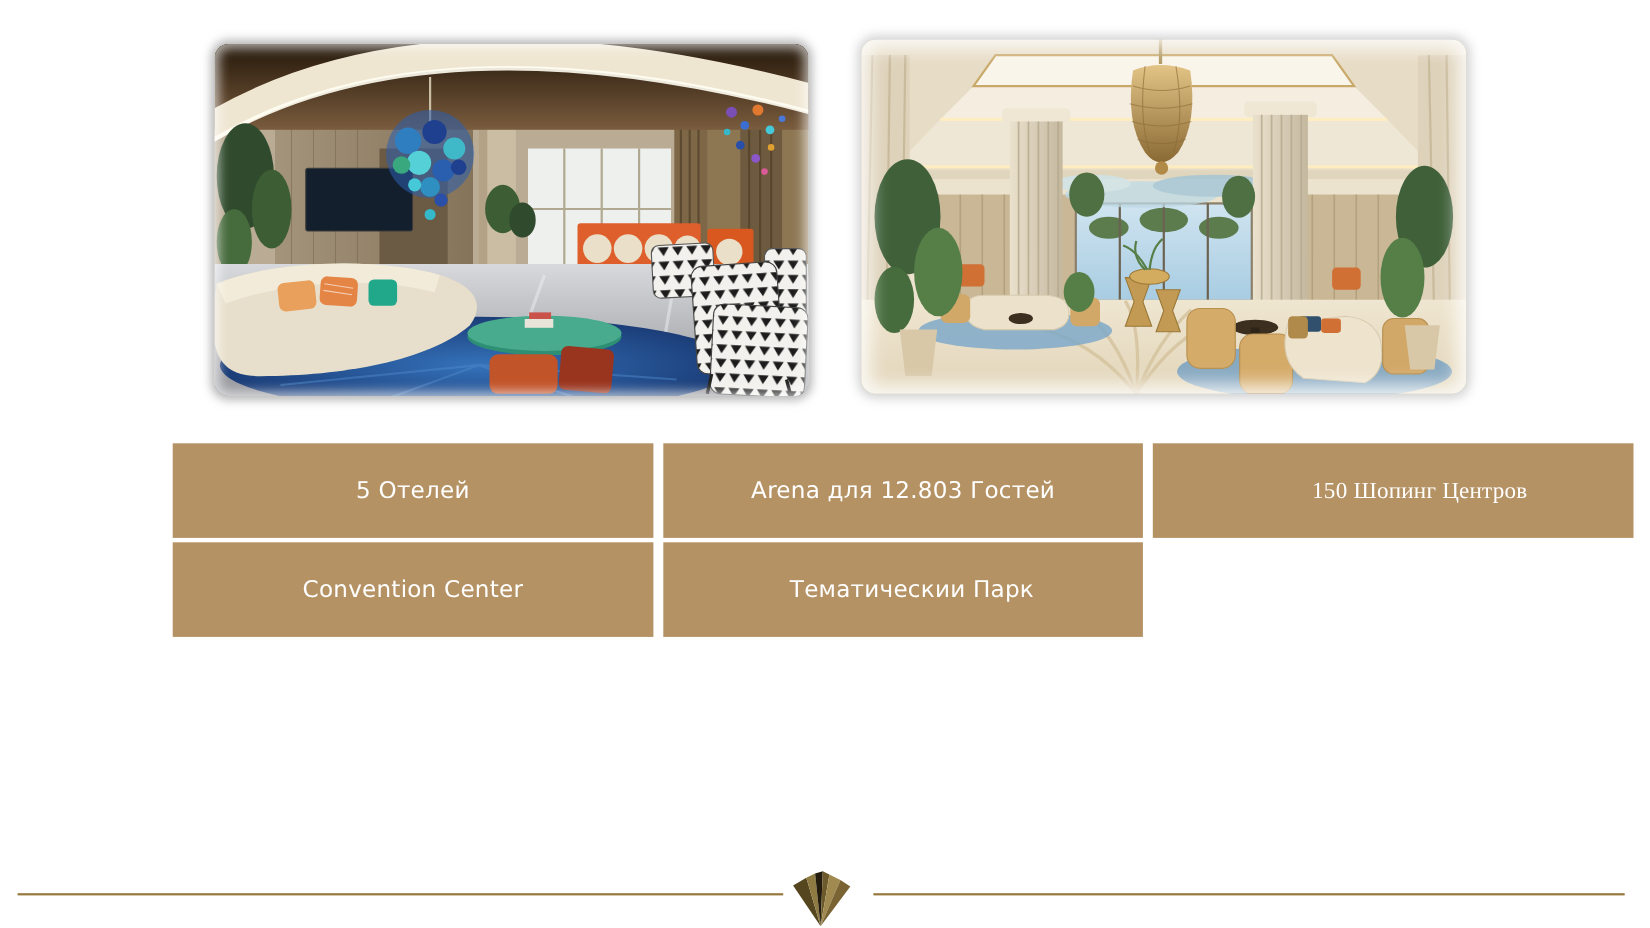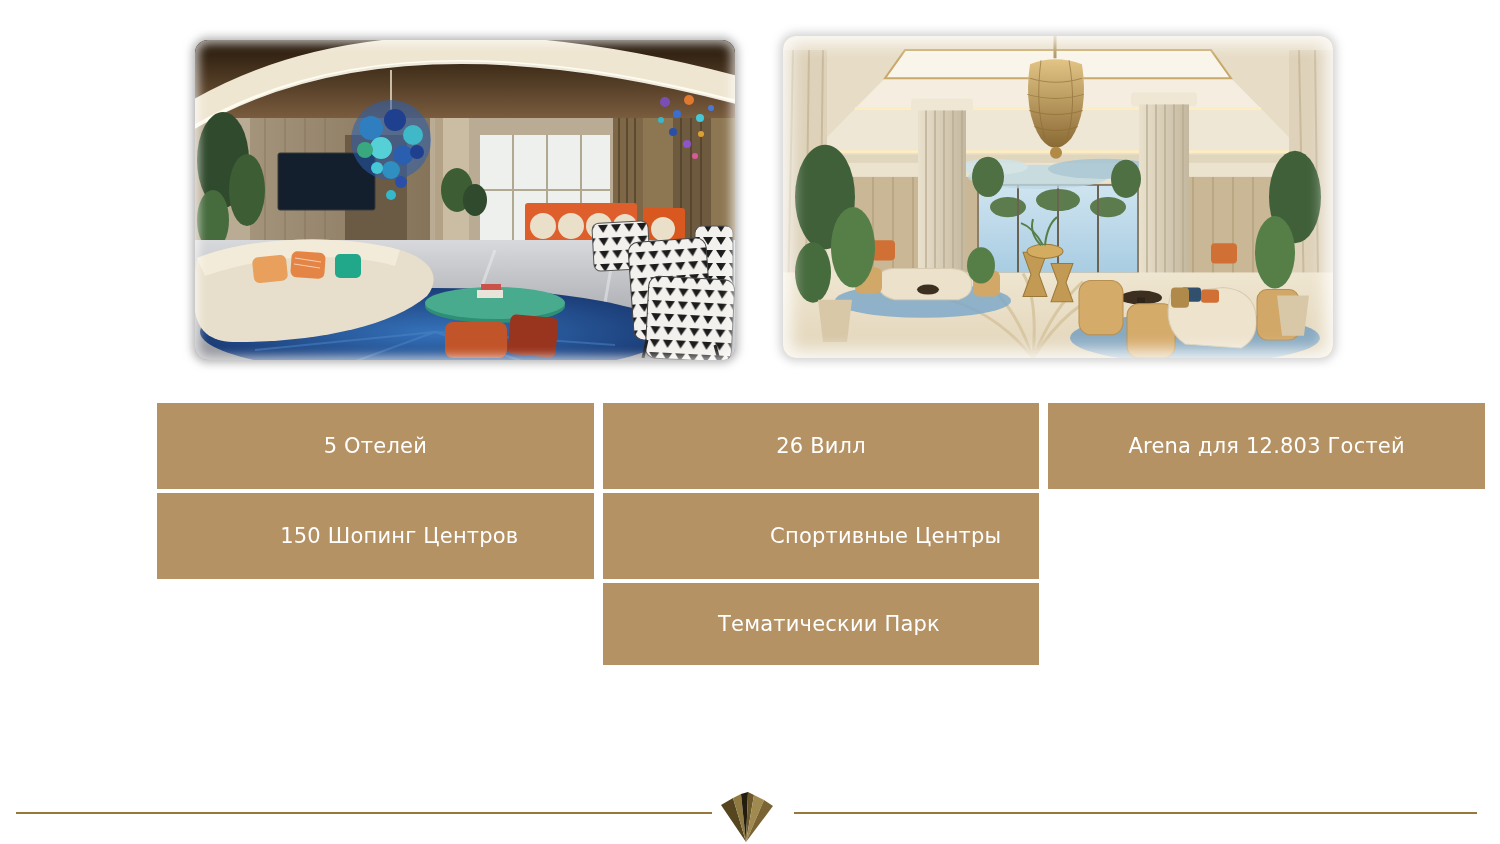--- a/index.html
+++ b/index.html
@@ -31,21 +31,21 @@
     display:grid;grid-template-columns:1fr 1fr 1fr;
     grid-template-rows:86px 86px 82px 75px;
     column-gap:9px;row-gap:4px;
   }
   .cell{
     background:var(--tan,#b59264);
     color:var(--text-on-tan,#ffffff);
     display:flex;align-items:center;justify-content:center;
     font-size:21px;letter-spacing:.2px;
   }
-  .cell--shift-sm span{transform:translateX(24px);}
+  .cell--shift-sm span{transform:translateX(24px);font-family:Liberation Serif, serif;}
   .cell--shift-lg{justify-content:flex-end;padding-right:38px;}
   .cell--solo{grid-column:2;padding-left:16px;}
 
   
   .divider-line{position:absolute;height:2px;background:var(--gold-line,#97783c);}
   .divider-line--left{left:16px;top:812px;width:696px;}
   .divider-line--right{left:794px;top:812px;width:683px;}
   .footer-logo{position:absolute;left:716px;top:791px;width:62px;height:53px;}
   .footer-logo svg{display:block;width:100%;height:100%;}
 </style>
@@ -385,31 +385,28 @@
       </g>
     </svg>
   </div>
 
   <div class="stats">
     <div class="cell">
         <span>5 Отелей</span>
       </div>
 
     <div class="cell">
-        <span>26 Вилл</span>
-      </div>
-    <div class="cell">
         <span>Arena для 12.803 Гостей</span>
       </div>
 
     <div class="cell cell--shift-sm">
         <span>150 Шопинг Центров</span>
       </div>
-    <div class="cell cell--shift-lg">
-        <span>Спортивные Центры</span>
+    <div class="cell">
+        <span>Convention Center</span>
       </div>
 
     <div class="cell cell--solo">
         <span>Тематическии Парк</span>
       </div>
   </div>
 
   <div class="divider-line divider-line--left"></div>
   <div class="divider-line divider-line--right"></div>
 

